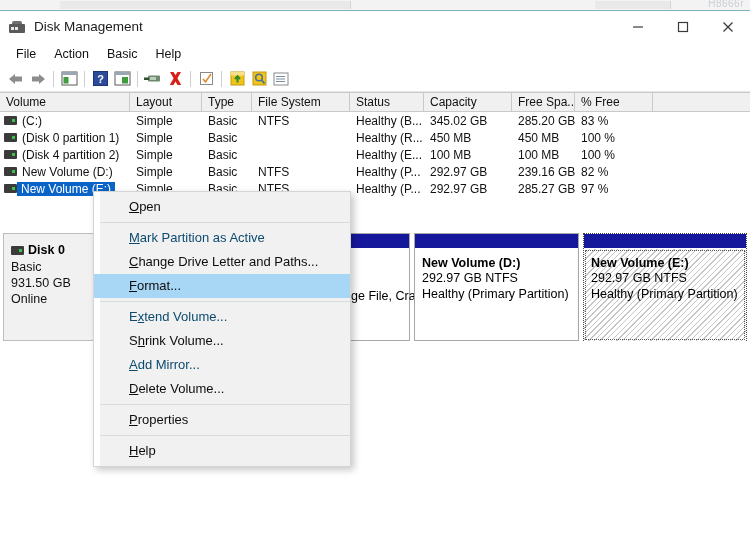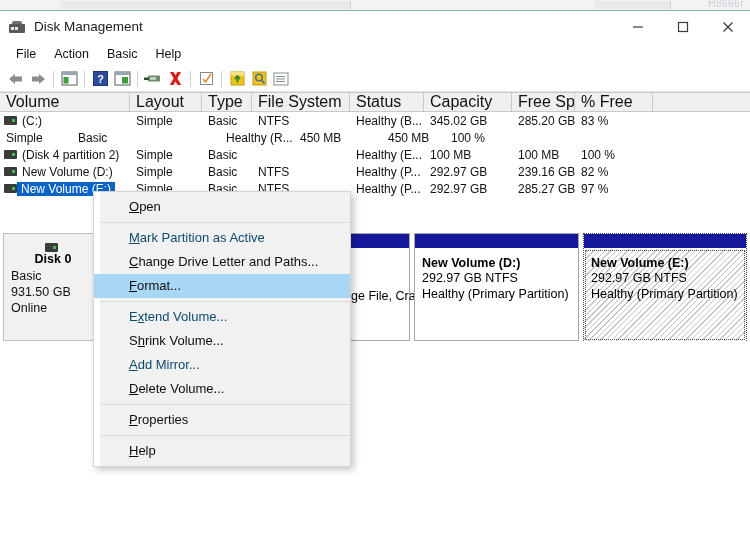--- a/index.html
+++ b/index.html
@@ -149,21 +149,21 @@
     background: #f0f0f0;
     border-top: 1px solid #c9c9c9;
     border-bottom: 1px solid #c9c9c9;
     box-sizing: border-box;
   }
   #list-header .hc {
     border-right: 1px solid #c9c9c9;
     box-sizing: border-box;
     padding-left: 6px;
     line-height: 18px;
-    font-size: 16px;
+    font-size: 12px;
     color: #111;
     overflow: hidden;
     white-space: nowrap;
   }
   #rows {
     position: relative;
     background: #fff;
     height: 93px;
     overflow: hidden;
   }
@@ -227,21 +227,20 @@
     border: 1px solid #bdbdbd;
     box-sizing: border-box;
     padding: 9px 0 0 7px;
   }
   #disk-panel .dtitle {
     display: flex;
     align-items: center;
     font-weight: bold;
     font-size: 12.5px;
     margin-bottom: 2px;
-    flex-direction: column;
   }
   #disk-panel .dtitle .drv-icon { margin-right: 4px; }
   #disk-panel .dline {
     font-size: 12.5px;
     line-height: 16px;
     color: #111;
   }
 
   .part {
     position: absolute;
@@ -476,20 +475,27 @@
       <div class="cell" style="width:72px">Simple</div>
       <div class="cell" style="width:50px">Basic</div>
       <div class="cell" style="width:98px">NTFS</div>
       <div class="cell" style="width:74px">Healthy (B...</div>
       <div class="cell" style="width:88px">345.02 GB</div>
       <div class="cell" style="width:63px">285.20 GB</div>
       <div class="cell" style="width:78px">83 %</div>
     </div>
 
     <div class="vrow">
+      <div class="cell vol" style="width:130px">
+        <span class="drv-icon">
+            <span class="shell"></span>
+            <span class="led"></span>
+          </span>
+        <span class="lbl">(Disk 0 partition 1)</span>
+      </div>
       <div class="cell" style="width:72px">Simple</div>
       <div class="cell" style="width:50px">Basic</div>
       <div class="cell" style="width:98px"></div>
       <div class="cell" style="width:74px">Healthy (R...</div>
       <div class="cell" style="width:88px">450 MB</div>
       <div class="cell" style="width:63px">450 MB</div>
       <div class="cell" style="width:78px">100 %</div>
     </div>
 
     <div class="vrow">

